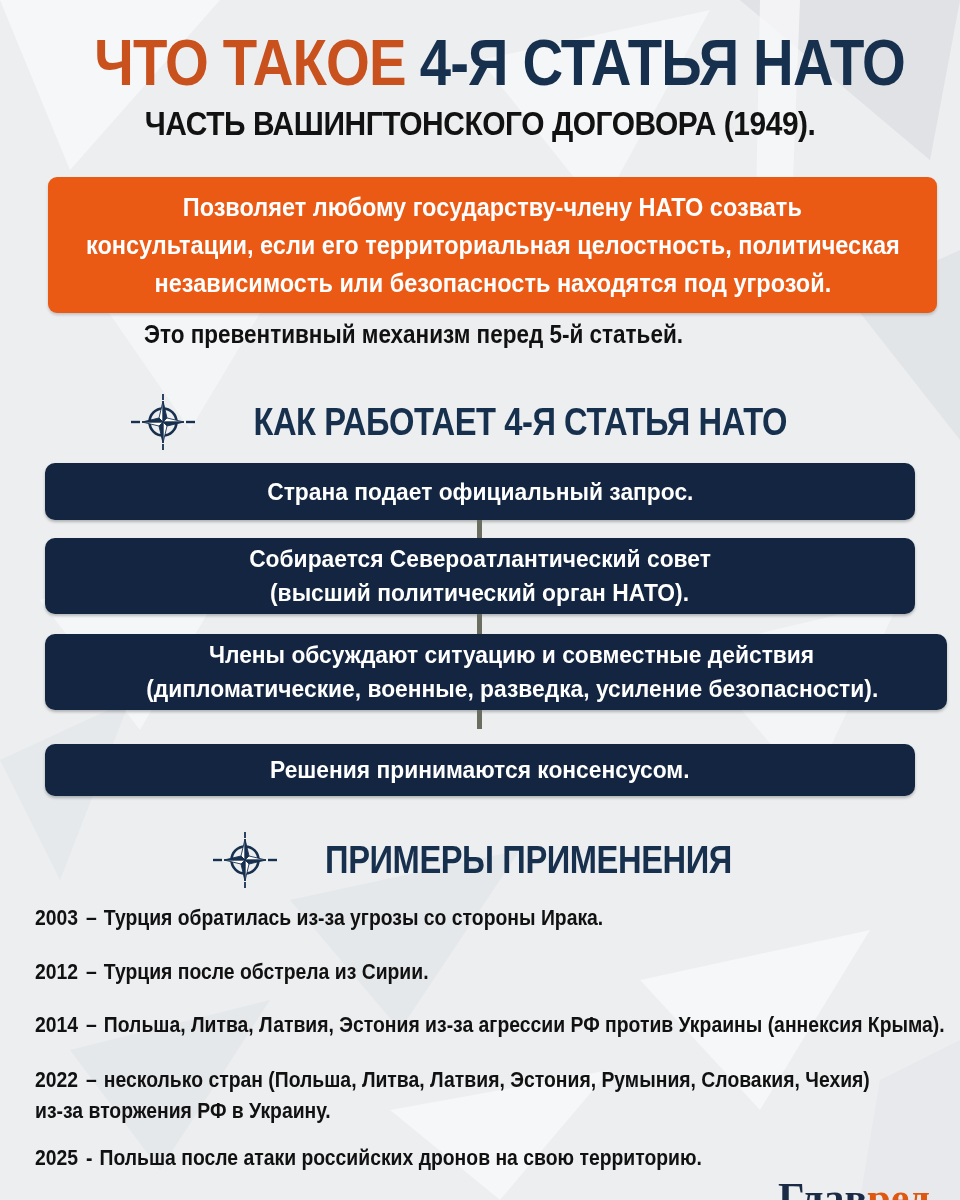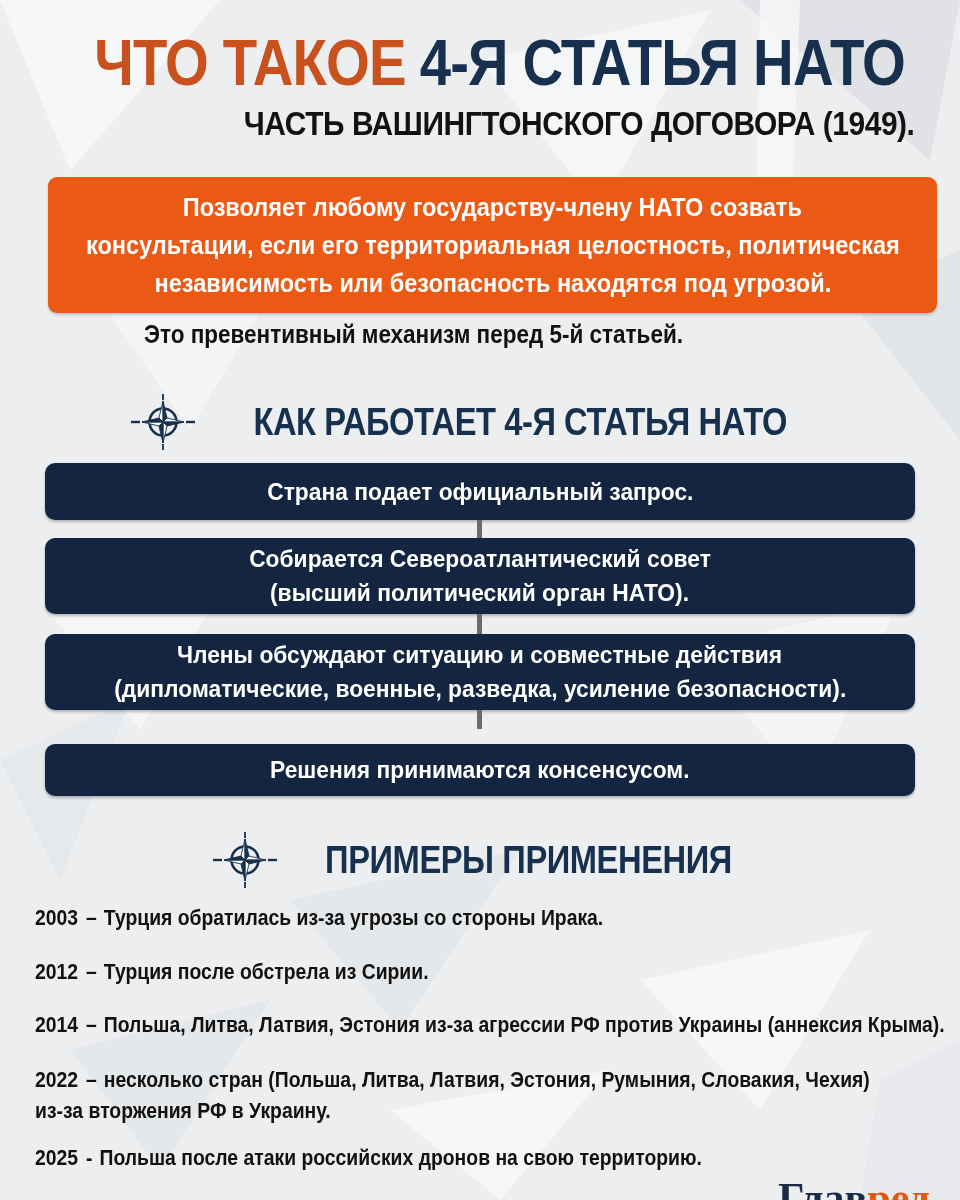--- a/index.html
+++ b/index.html
@@ -15,21 +15,21 @@
   
   .title-wrap{top:30px;left:0;width:960px;text-align:center;padding-left:20px;}
   .title-line{
     display:inline-block;white-space:nowrap;
     font-size:64px;font-weight:bold;letter-spacing:-1px;line-height:66px;
     transform:scaleX(0.88);transform-origin:50% 50%;
   }
   .title-accent{color:#c8511d;margin-right:16px;}
   .title-rest{color:#16304e;}
 
-  .subtitle-wrap{top:104px;left:0;width:960px;text-align:right;}
+  .subtitle-wrap{top:104px;left:0;width:960px;text-align:center;}
   .subtitle{
     display:inline-block;white-space:nowrap;
     font-size:34px;font-weight:bold;letter-spacing:-0.5px;color:#121212;
     transform:scaleX(0.88);transform-origin:50% 50%;
   }
 
   
   .intro-box{
     top:177px;left:48px;width:889px;height:136px;
     background:#eb5a15;border-radius:9px;
@@ -65,21 +65,21 @@
     display:flex;flex-direction:column;justify-content:center;align-items:center;
     box-shadow:0 2px 3px rgba(0,0,0,0.25);
   }
   .step-line{
     display:block;white-space:nowrap;color:#fff;
     font-size:24px;font-weight:bold;line-height:34px;
     transform:scaleX(0.95);transform-origin:50% 50%;
   }
   .step-1{top:463px;height:57px;}
   .step-2{top:538px;height:76px;}
-  .step-3{top:634px;height:76px;}
+  .step-3{top:634px;height:76px;padding-left:32px;}
   .step-4{top:744px;height:52px;}
   .connector{left:477px;width:5px;background:#6a6d60;}
   .conn-1{top:520px;height:18px;}
   .conn-2{top:614px;height:20px;}
   .conn-3{top:710px;height:19px;}
 
   
   .example-row{
     left:35px;width:920px;
     font-size:22px;font-weight:bold;color:#111;line-height:31px;

